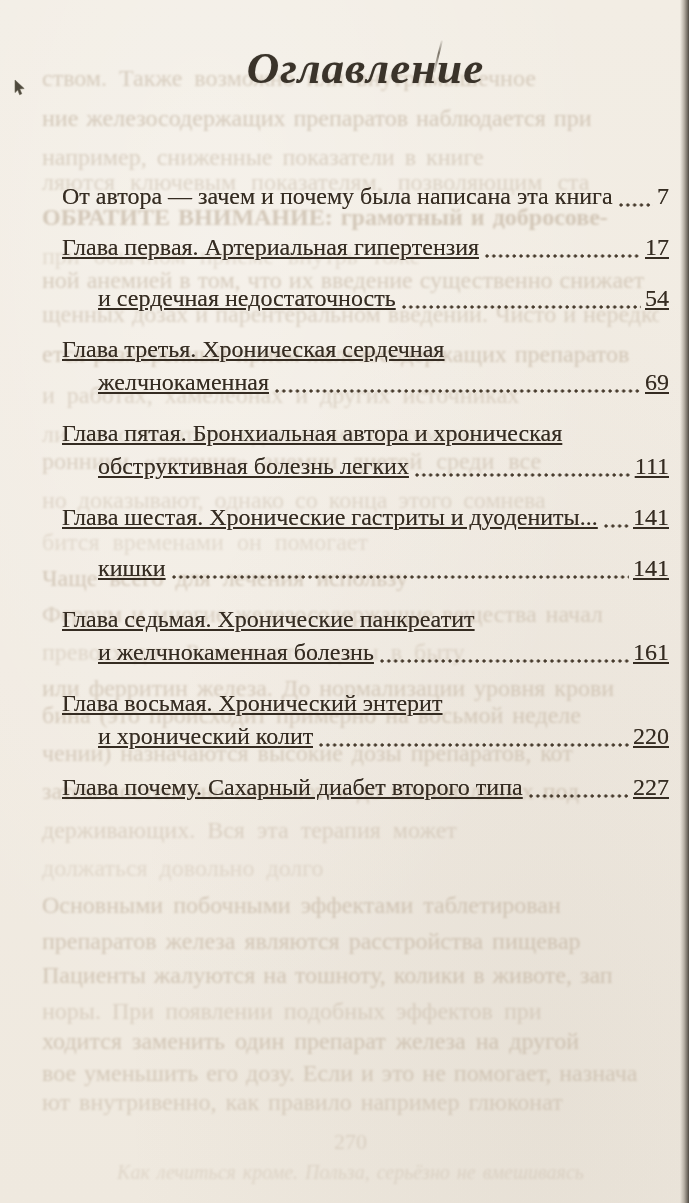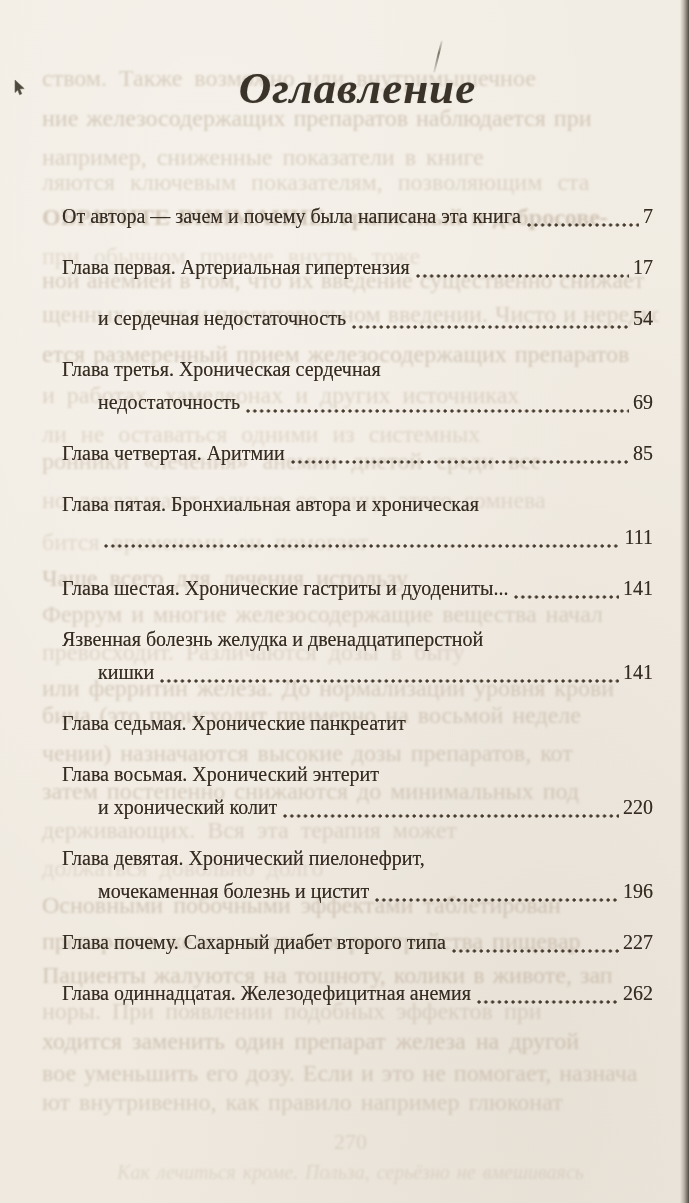--- a/index.html
+++ b/index.html
@@ -19,29 +19,29 @@
   .bleed{position:absolute;inset:0;z-index:1;pointer-events:none;}
   .bleed-line{
     position:absolute;left:42px;right:30px;
     color:#b9a893;filter:blur(1.3px);
     font-size:24px;line-height:28px;white-space:nowrap;overflow:hidden;
   }
   .bleed-line.center{text-align:center;}
   .bleed-line.bold{font-weight:bold;}
   .bleed-line.italic{font-style:italic;}
   
-  .toc{position:absolute;z-index:2;left:62px;right:36px;top:42px;color:#352c22;margin-top:20px;}
+  .toc{position:absolute;z-index:2;left:62px;right:20px;top:42px;color:#352c22;}
   .toc-title{
     margin:0;text-align:center;font-style:italic;font-weight:bold;
     font-size:45px;line-height:52px;color:#3a332a;letter-spacing:1px;
     text-shadow:0 0 1px rgba(58,51,42,.35);
   }
   .toc-list{margin-top:86px;}
-  .entry{font-size:20px;line-height:33px;}
-  .entry + .entry{margin-top:18px;}
+  .entry{font-size:24px;line-height:33px;}
+  .entry + .entry{margin-top:18px;text-decoration:underline;}
   .line{white-space:nowrap;}
   .line.cont{padding-left:36px;}
   .line.row{display:flex;align-items:baseline;}
   .line .t{flex:0 1 auto;overflow:hidden;text-shadow:0 0 .6px rgba(54,41,30,.55);}
   .leader{
     flex:1 1 14px;min-width:12px;height:9px;align-self:flex-end;
     margin:0 4px 5px 5px;
     background-image:radial-gradient(circle at 3px 6px,#463a2c 1.35px,rgba(70,58,44,0) 1.9px);
     background-size:6.8px 9px;background-repeat:repeat-x;
   }
@@ -112,85 +112,68 @@
         <div class="entry">
           <div class="line cont row">
             <span class="t">и сердечная недостаточность</span>
             <span class="leader"></span>
             <span class="num">54</span>
           </div>
         </div>
         <div class="entry">
           <div class="line"><span class="t">Глава третья. Хроническая сердечная</span></div>
           <div class="line cont row">
-            <span class="t">недостаточность</span>
+            <span class="t">желчнокаменная</span>
             <span class="leader"></span>
             <span class="num">69</span>
           </div>
         </div>
         <div class="entry">
-          <div class="line row">
-            <span class="t">Глава четвертая. Аритмии</span>
-            <span class="leader"></span>
-            <span class="num">85</span>
-          </div>
-        </div>
-        <div class="entry">
           <div class="line"><span class="t">Глава пятая. Бронхиальная автора и хроническая</span></div>
           <div class="line cont row">
+            <span class="t">обструктивная болезнь легких</span>
             <span class="leader"></span>
             <span class="num">111</span>
           </div>
         </div>
         <div class="entry">
           <div class="line row">
             <span class="t">Глава шестая. Хронические гастриты и дуодениты...</span>
             <span class="leader"></span>
             <span class="num">141</span>
           </div>
         </div>
         <div class="entry">
-          <div class="line"><span class="t">Язвенная болезнь желудка и двенадцатиперстной</span></div>
           <div class="line cont row">
             <span class="t">кишки</span>
             <span class="leader"></span>
             <span class="num">141</span>
           </div>
         </div>
         <div class="entry">
           <div class="line"><span class="t">Глава седьмая. Хронические панкреатит</span></div>
+          <div class="line cont row">
+            <span class="t">и желчнокаменная болезнь</span>
+            <span class="leader"></span>
+            <span class="num">161</span>
+          </div>
         </div>
         <div class="entry">
           <div class="line"><span class="t">Глава восьмая. Хронический энтерит</span></div>
           <div class="line cont row">
             <span class="t">и хронический колит</span>
             <span class="leader"></span>
             <span class="num">220</span>
           </div>
         </div>
         <div class="entry">
-          <div class="line"><span class="t">Глава девятая. Хронический пиелонефрит,</span></div>
-          <div class="line cont row">
-            <span class="t">мочекаменная болезнь и цистит</span>
-            <span class="leader"></span>
-            <span class="num">196</span>
-          </div>
-        </div>
-        <div class="entry">
           <div class="line row">
             <span class="t">Глава почему. Сахарный диабет второго типа</span>
             <span class="leader"></span>
             <span class="num">227</span>
-          </div>
-        </div>
-        <div class="entry">
-          <div class="line row">
-            <span class="t">Глава одиннадцатая. Железодефицитная анемия</span>
-            <span class="leader"></span>
-            <span class="num">262</span>
           </div>
         </div>
       </div>
   </div>
 
   <div class="pen-mark"></div>
 
   <svg class="cursor" width="13" height="17" viewBox="0 0 13 17">
     <path d="M1 1 L10.2 9.6 L5.8 10 L7.8 14.8 L5.6 15.8 L3.8 11 L1 13.6 Z" fill="#4e493d" stroke="#6a6456" stroke-width="0.6"></path>
   </svg>

